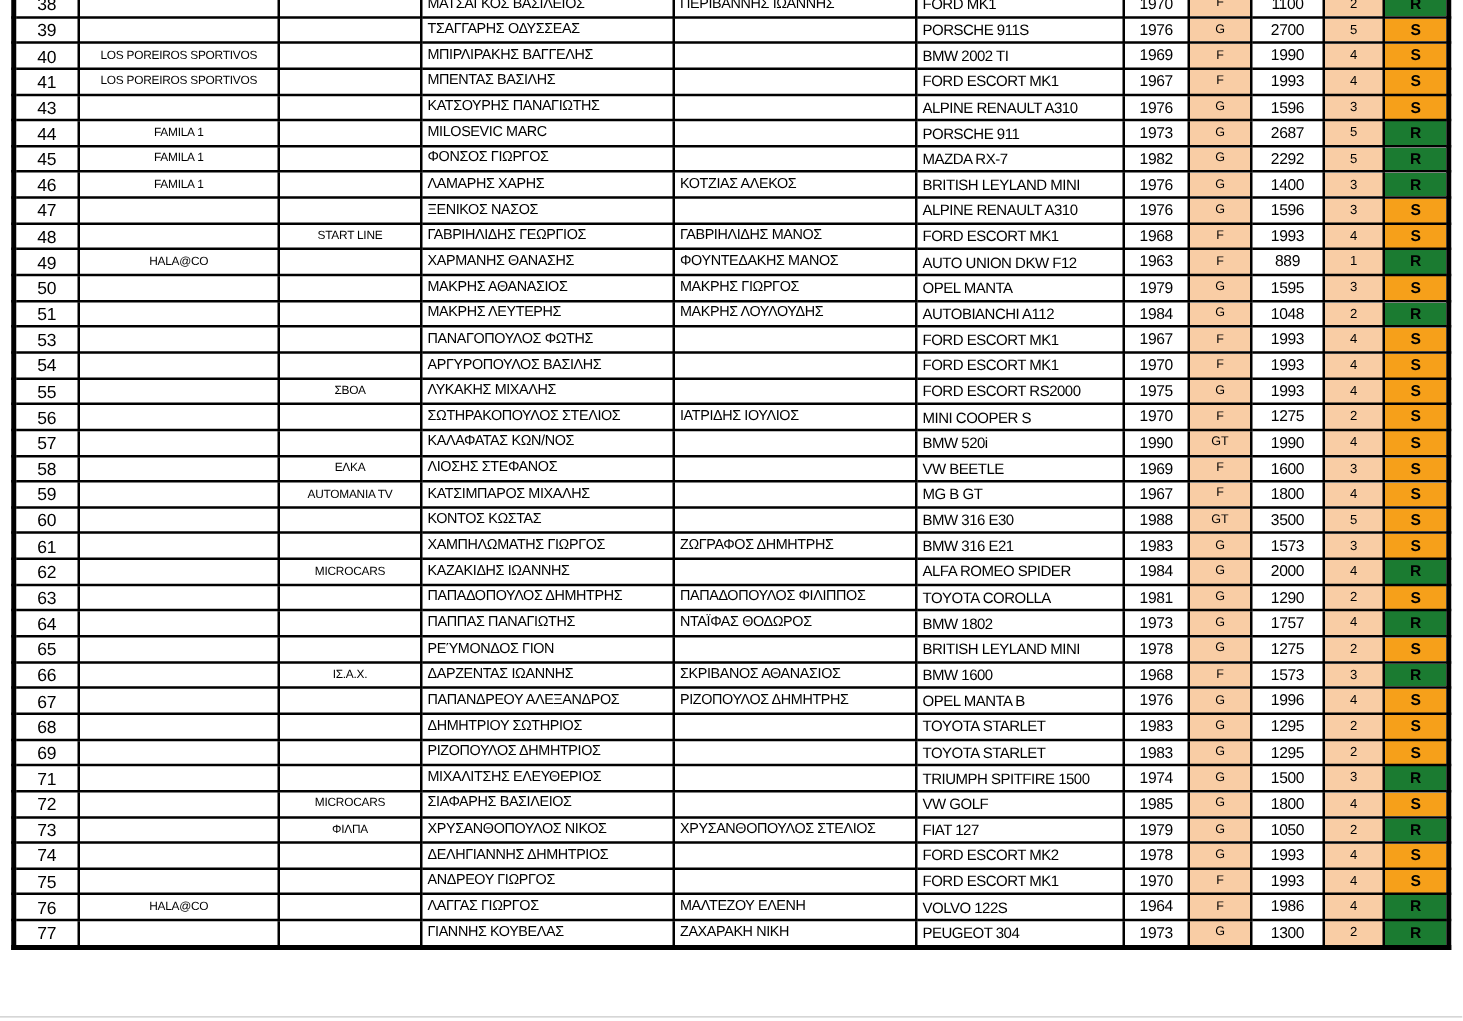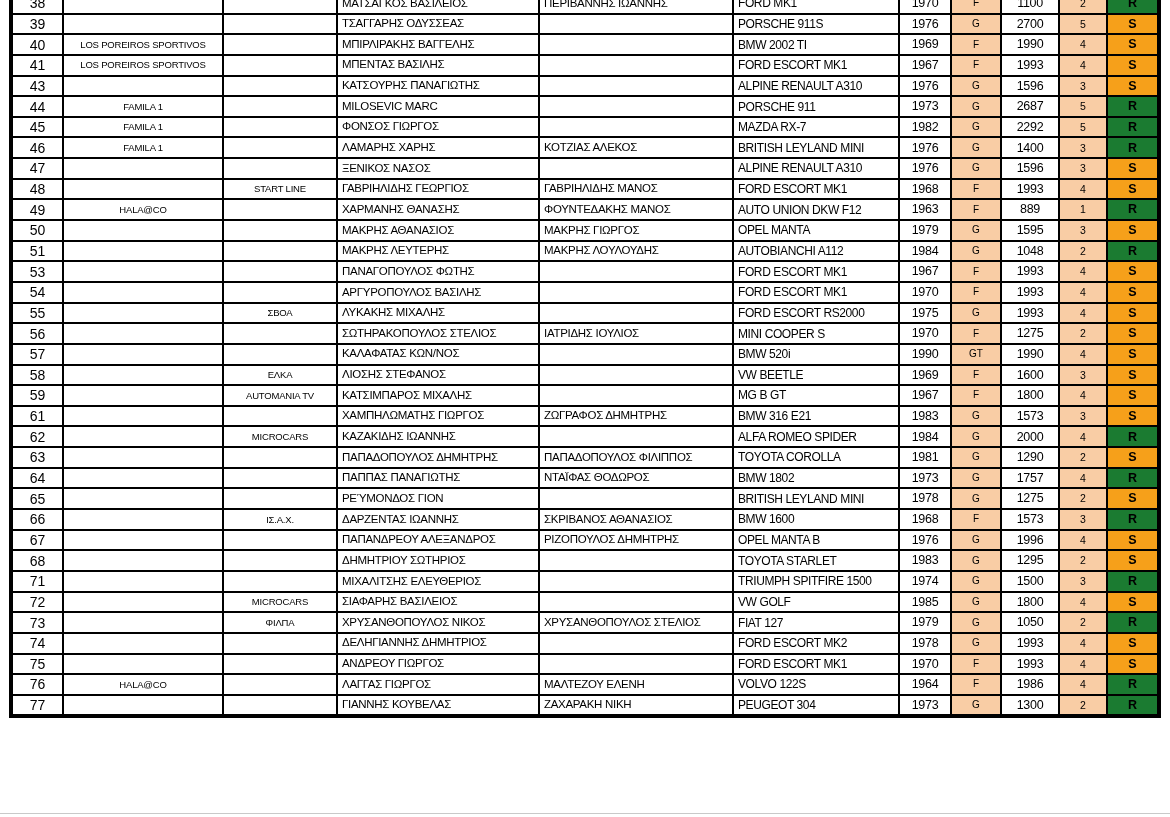--- a/index.html
+++ b/index.html
@@ -327,20 +327,33 @@
     <td class="c-drv">ΚΑΤΣΙΜΠΑΡΟΣ ΜΙΧΑΛΗΣ</td>
     <td class="c-cod"></td>
     <td class="c-car">MG B GT</td>
     <td class="c-year">1967</td>
     <td class="c-cls" style="background: rgb(249, 205, 165);">F</td>
     <td class="c-cap">1800</td>
     <td class="c-n" style="background: rgb(249, 205, 165);">4</td>
     <td class="c-sr" style="background: rgb(246, 160, 26);">S</td>
   </tr>
 
+  <tr>
+    <td class="c-num">60</td>
+    <td class="c-team"></td>
+    <td class="c-club"></td>
+    <td class="c-drv">ΚΟΝΤΟΣ ΚΩΣΤΑΣ</td>
+    <td class="c-cod"></td>
+    <td class="c-car">BMW 316 E30</td>
+    <td class="c-year">1988</td>
+    <td class="c-cls" style="background: rgb(249, 205, 165);">GT</td>
+    <td class="c-cap">3500</td>
+    <td class="c-n" style="background: rgb(249, 205, 165);">5</td>
+    <td class="c-sr" style="background: rgb(246, 160, 26);">S</td>
+  </tr>
 
   <tr>
     <td class="c-num">61</td>
     <td class="c-team"></td>
     <td class="c-club"></td>
     <td class="c-drv">ΧΑΜΠΗΛΩΜΑΤΗΣ ΓΙΩΡΓΟΣ</td>
     <td class="c-cod">ΖΩΓΡΑΦΟΣ ΔΗΜΗΤΡΗΣ</td>
     <td class="c-car">BMW 316 E21</td>
     <td class="c-year">1983</td>
     <td class="c-cls" style="background: rgb(249, 205, 165);">G</td>
@@ -440,20 +453,33 @@
     <td class="c-drv">ΔΗΜΗΤΡΙΟΥ ΣΩΤΗΡΙΟΣ</td>
     <td class="c-cod"></td>
     <td class="c-car">TOYOTA STARLET</td>
     <td class="c-year">1983</td>
     <td class="c-cls" style="background: rgb(249, 205, 165);">G</td>
     <td class="c-cap">1295</td>
     <td class="c-n" style="background: rgb(249, 205, 165);">2</td>
     <td class="c-sr" style="background: rgb(246, 160, 26);">S</td>
   </tr>
 
+  <tr>
+    <td class="c-num">69</td>
+    <td class="c-team"></td>
+    <td class="c-club"></td>
+    <td class="c-drv">ΡΙΖΟΠΟΥΛΟΣ ΔΗΜΗΤΡΙΟΣ</td>
+    <td class="c-cod"></td>
+    <td class="c-car">TOYOTA STARLET</td>
+    <td class="c-year">1983</td>
+    <td class="c-cls" style="background: rgb(249, 205, 165);">G</td>
+    <td class="c-cap">1295</td>
+    <td class="c-n" style="background: rgb(249, 205, 165);">2</td>
+    <td class="c-sr" style="background: rgb(246, 160, 26);">S</td>
+  </tr>
 
 
   <tr>
     <td class="c-num">71</td>
     <td class="c-team"></td>
     <td class="c-club"></td>
     <td class="c-drv">ΜΙΧΑΛΙΤΣΗΣ ΕΛΕΥΘΕΡΙΟΣ</td>
     <td class="c-cod"></td>
     <td class="c-car">TRIUMPH SPITFIRE 1500</td>
     <td class="c-year">1974</td>

